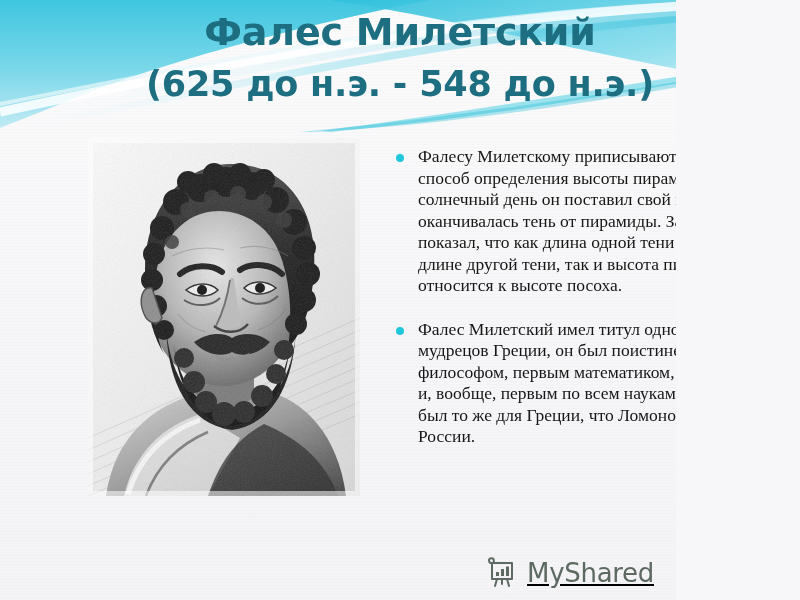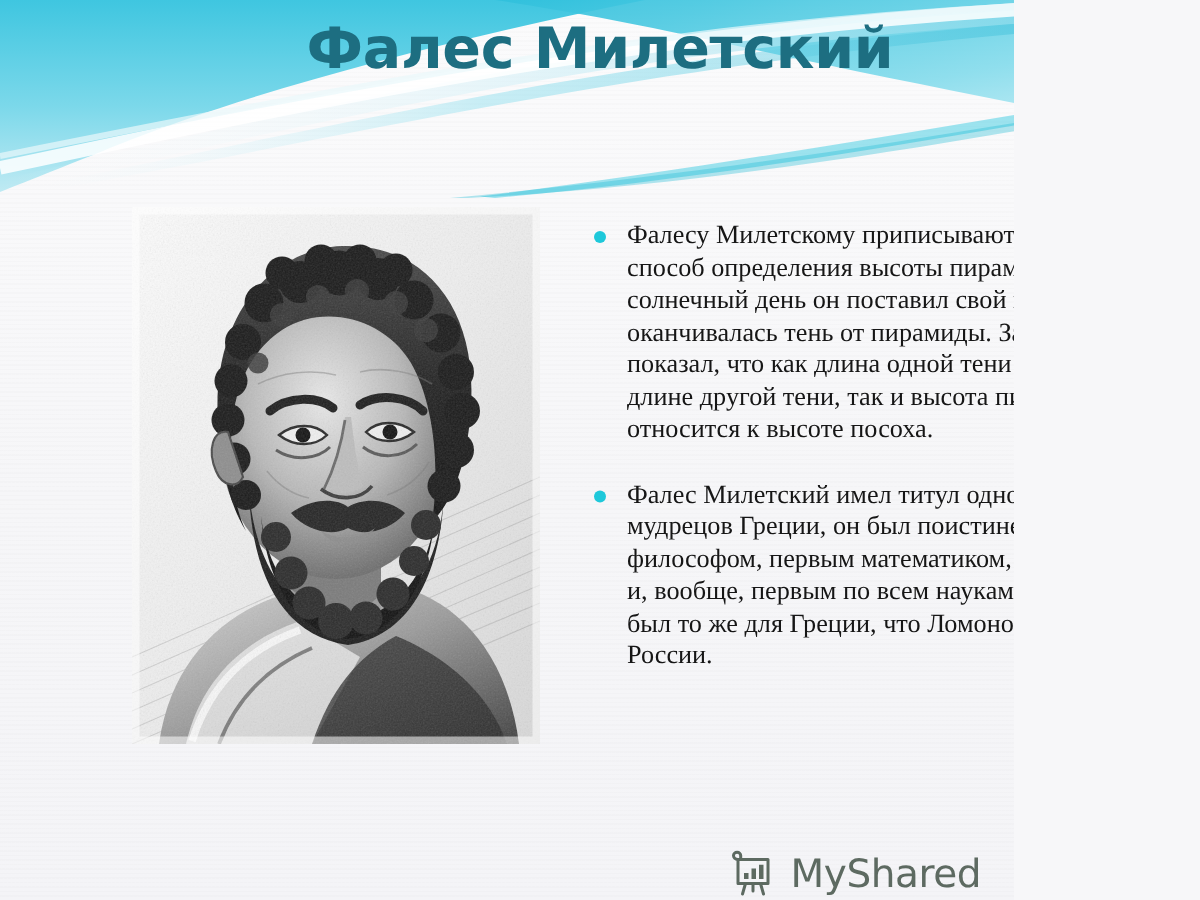--- a/index.html
+++ b/index.html
@@ -108,25 +108,26 @@
     font-size: 17.5px;
     line-height: 21.5px;
     color: #161616;
     text-align: left;
   }
 
   
   .logo {
     position: absolute;
     right: 22px;
-    bottom: 0;
+    bottom: 10px;
     display: flex;
     align-items: center;
     gap: 8px;
     z-index: 6;
+    text-decoration: underline;
   }
   .logo-icon {
     width: 34px;
     height: 34px;
     display: block;
   }
   .logo-text {
     font-family: "DejaVu Sans", sans-serif;
     font-size: 26px;
     font-weight: normal;
@@ -179,20 +180,21 @@
       <path d="M320,131 C440,116 560,96 680,76 C730,67 770,60 800,55 L800,62 C768,67 728,74 680,83 C560,104 440,122 330,132 Z" fill="#4fcfe3" opacity="0.55"></path>
       <path d="M300,132 C430,120 570,100 700,78 C745,70 775,65 800,61 L800,66 C776,70 746,75 702,83 C572,106 434,126 312,132 Z" fill="#1fb9d4" opacity="0.35"></path>
 
       <path d="M0,112 C140,82 300,48 470,26 C600,10 710,3 800,1" fill="none" stroke="#ffffff" stroke-width="9" opacity="0.85"></path>
       <path d="M0,104 C150,74 310,42 480,21 C608,6 712,1 800,0" fill="none" stroke="#eaf8fb" stroke-width="4" opacity="0.7"></path>
     </svg>
   </div>
 
   <div class="title-block">
     <div class="title-line">Фалес Милетский</div>
+    <div class="title-line second">(625 до н.э. - 548 до н.э.)</div>
   </div>
 
   <div class="portrait-wrap">
     <svg width="272" height="358" viewBox="0 0 272 358" xmlns="http://www.w3.org/2000/svg">
       <defs>
         <radialGradient id="faceLight" cx="0.45" cy="0.38" r="0.62">
           <stop offset="0%" stop-color="#e9e9e9"></stop>
           <stop offset="55%" stop-color="#b8b8b8"></stop>
           <stop offset="100%" stop-color="#6e6e6e"></stop>
         </radialGradient>

